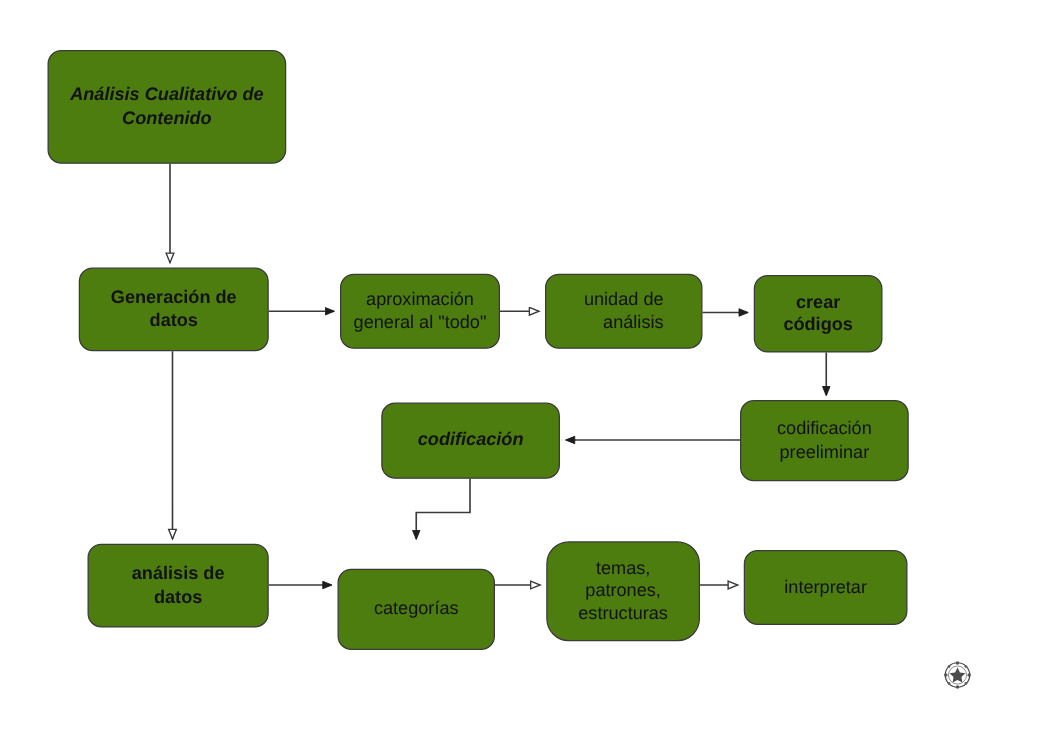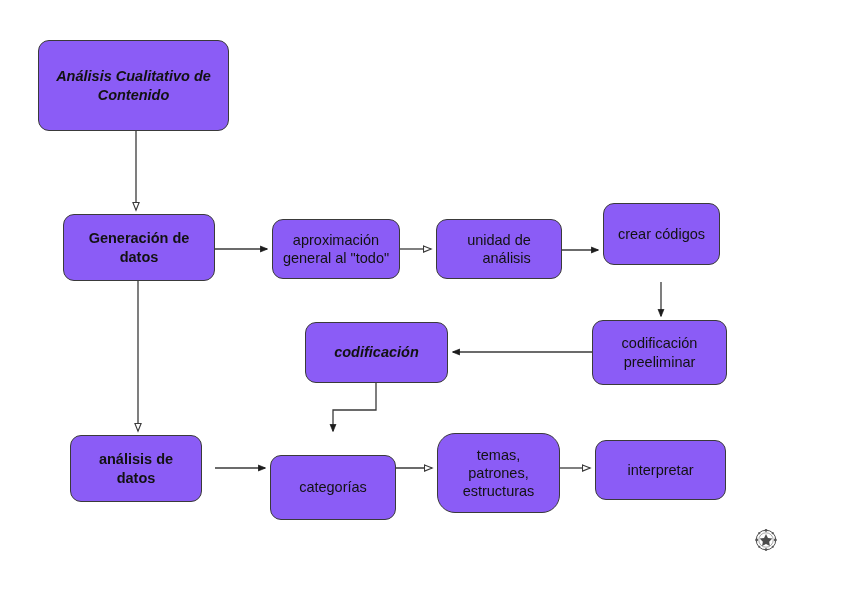--- a/index.html
+++ b/index.html
@@ -23,21 +23,21 @@
     position: absolute;
     left: 0;
     top: 0;
     width: 848px;
     height: 599px;
     pointer-events: none;
   }
   .node {
     position: absolute;
     box-sizing: border-box;
-    background: #8b5cf6;
+    background: #4d7c0f;
     border: 1.3px solid #3a3a3a;
     border-radius: 11px;
     display: flex;
     align-items: center;
     justify-content: center;
     text-align: center;
     font-size: 14.5px;
     line-height: 1.25;
     color: #121212;
     padding: 2px 6px;
@@ -110,31 +110,31 @@
 datos</span>
       </div>
       <div class="node" style="left: 272px; top: 219px; width: 128px; height: 60px;">
         <span class="lbl">aproximación
 general al "todo"</span>
       </div>
       <div class="node" style="left: 436px; top: 219px; width: 126px; height: 60px; text-align: right;">
         <span class="lbl">unidad de
 análisis</span>
       </div>
-      <div class="node" style="left: 603px; top: 203px; width: 117px; height: 62px;">
+      <div class="node" style="left: 603px; top: 220px; width: 103px; height: 62px; font-weight: bold;">
         <span class="lbl">crear códigos</span>
       </div>
       <div class="node" style="left: 592px; top: 320px; width: 135px; height: 65px;">
         <span class="lbl">codificación
 preeliminar</span>
       </div>
       <div class="node bolditalic" style="left: 305px; top: 322px; width: 143px; height: 61px;">
         <span class="lbl">codificación</span>
       </div>
-      <div class="node bold" style="left: 70px; top: 435px; width: 132px; height: 67px;">
+      <div class="node bold" style="left: 70px; top: 435px; width: 145px; height: 67px;">
         <span class="lbl">análisis de
 datos</span>
       </div>
       <div class="node" style="left: 270px; top: 455px; width: 126px; height: 65px;">
         <span class="lbl">categorías</span>
       </div>
       <div class="node" style="left: 437px; top: 433px; width: 123px; height: 80px; border-radius: 18px;">
         <span class="lbl">temas,
 patrones,
 estructuras</span>

